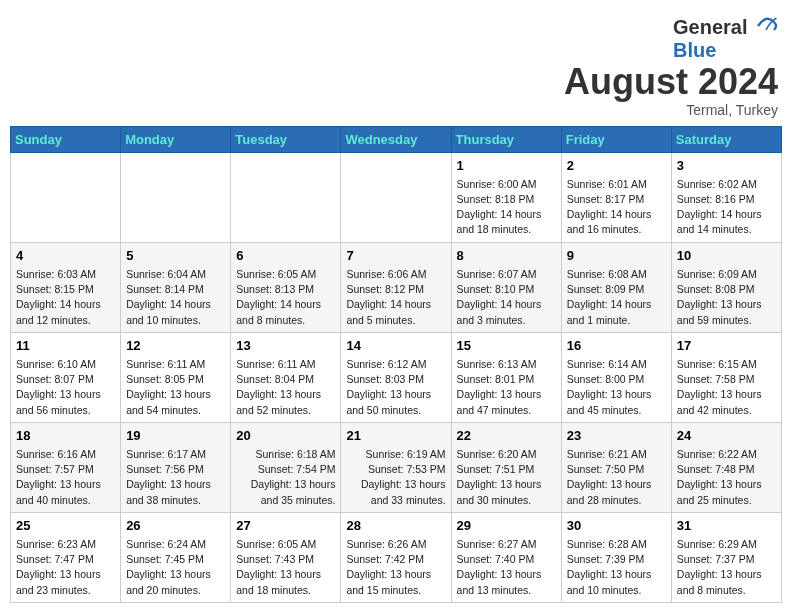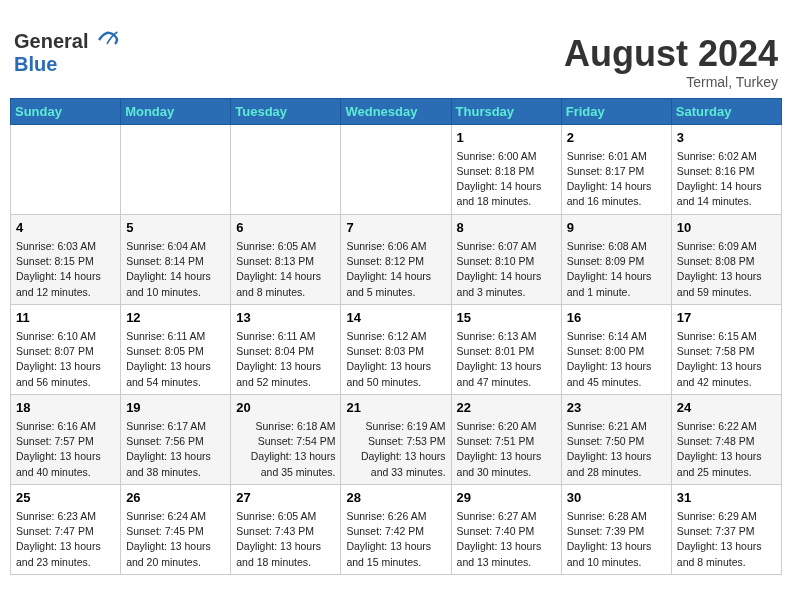--- a/index.html
+++ b/index.html
@@ -6,23 +6,24 @@
     body {
       font-family: Arial, sans-serif;
       background: #fff;
       width: 792px;
       min-height: 612px;
       padding: 10px;
     }
     .header {
       display: flex;
       justify-content: space-between;
-      align-items: center;
+      align-items: flex-end;
       margin-bottom: 8px;
       padding: 0 4px;
+      flex-direction: column;
     }
     .logo {
       display: flex;
       align-items: center;
     }
     .logo-text-general {
       font-size: 20px;
       font-weight: bold;
       color: #333;
     }
@@ -31,21 +32,20 @@
       font-weight: bold;
       color: #2a6db5;
     }
     .logo-icon {
       width: 24px;
       height: 24px;
       margin-left: 2px;
     }
     .title-block {
       text-align: right;
-      margin-top: 24px;
     }
     .month-year {
       font-size: 36px;
       font-weight: bold;
       color: #333;
       line-height: 1.1;
     }
     .location {
       font-size: 14px;
       color: #555;

